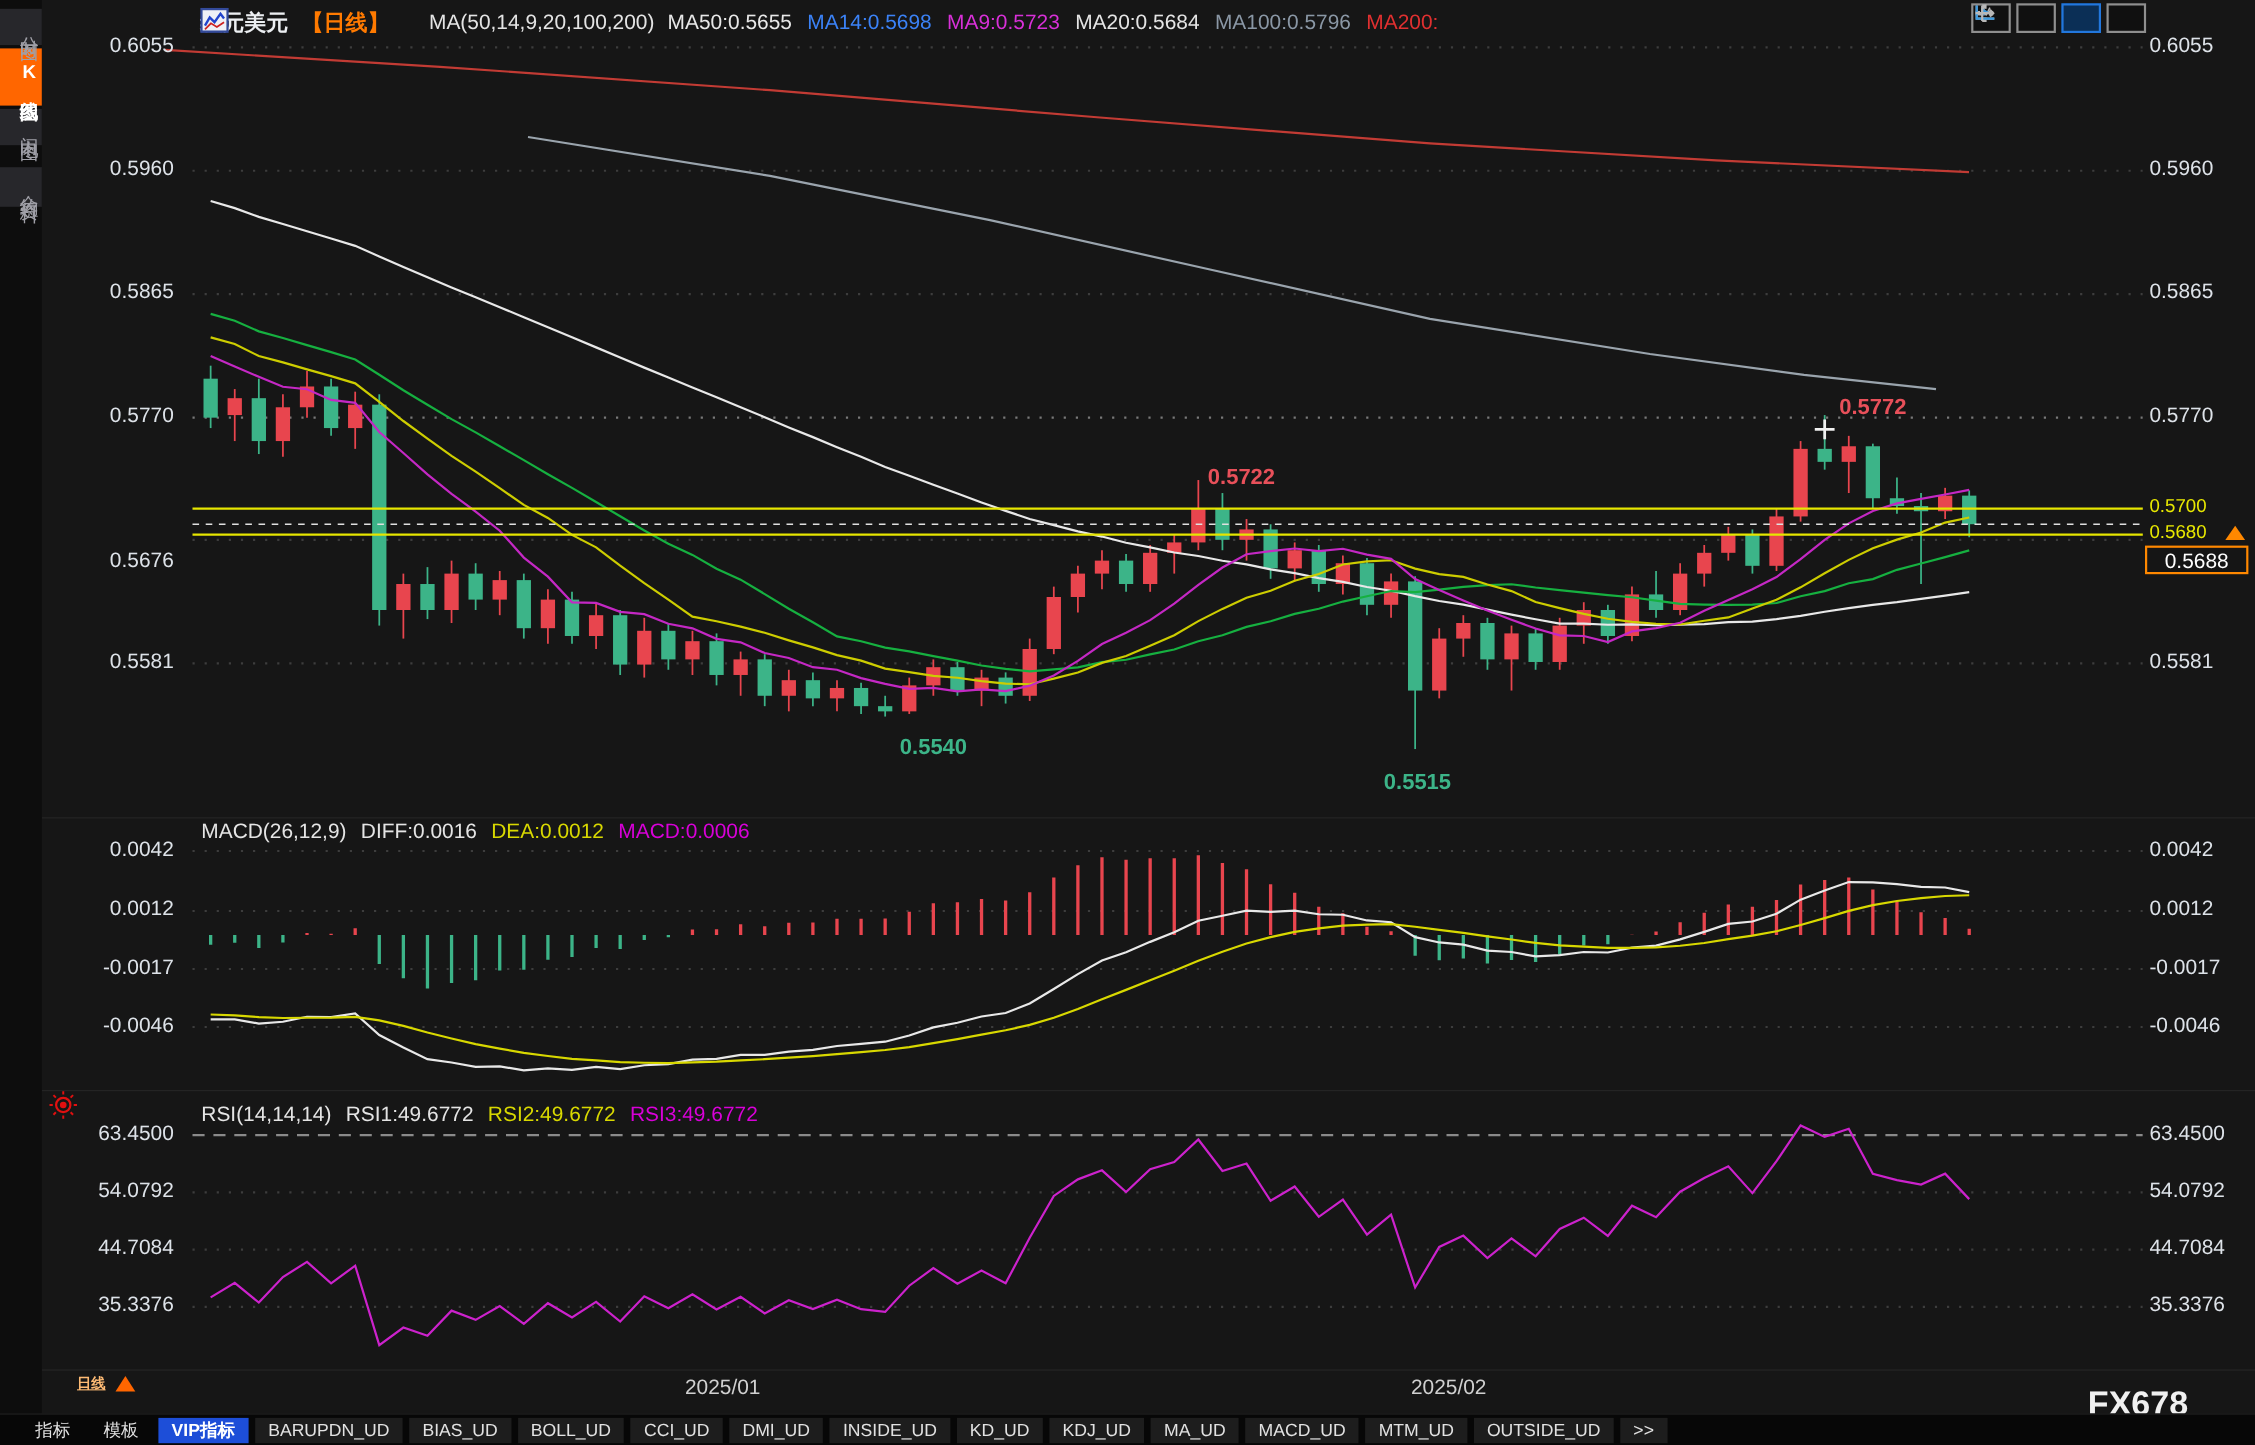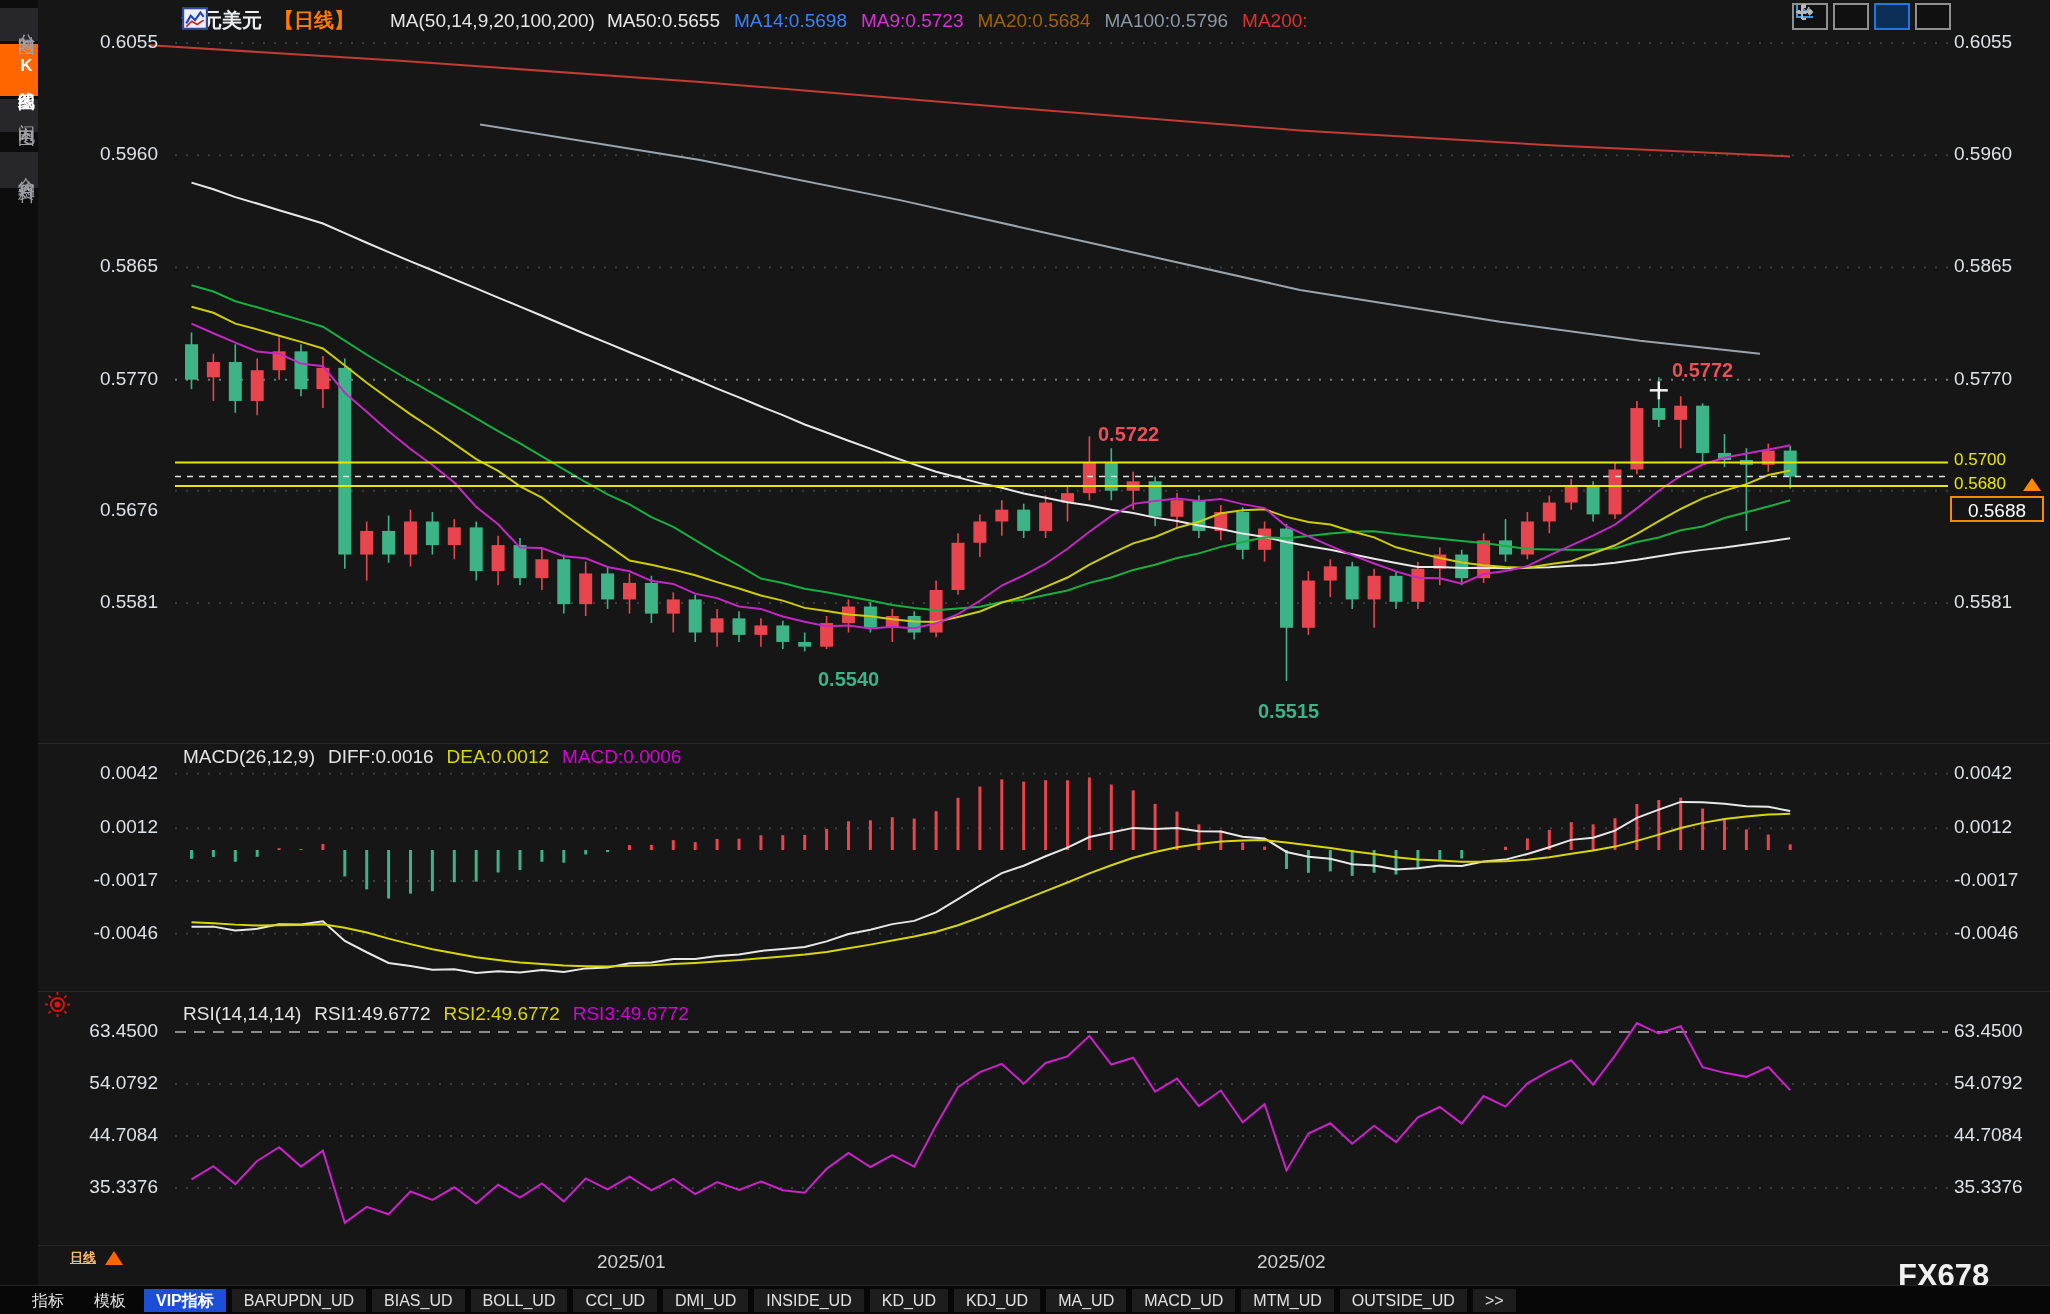--- a/index.html
+++ b/index.html
@@ -35,21 +35,21 @@
   #price-box{position:absolute;left:1950px;top:496px;width:94px;height:26px;border:2px solid #ff8800;
     background:#151515;color:#fff;font-size:19px;text-align:center;line-height:26px;z-index:5;box-sizing:border-box;}
   #price-arrow{position:absolute;left:2023px;top:478px;width:0;height:0;z-index:5;
     border-left:9px solid transparent;border-right:9px solid transparent;border-bottom:13px solid #ff8800;}
   .sep{position:absolute;left:38px;right:0;height:1px;background:#262626;}
   
   #period-tag{position:absolute;left:70px;top:1249px;display:flex;align-items:center;gap:9px;z-index:5;cursor:pointer;}
   #period-tag span{color:#fdba74;font-size:13px;font-weight:bold;text-decoration:underline;}
   #period-tag .tri{width:0;height:0;border-left:9px solid transparent;border-right:9px solid transparent;
     border-bottom:14px solid #ff6600;}
-  .xdate{position:absolute;top:1251px;width:120px;text-align:left;color:#d0d0d0;font-size:19px;z-index:4;}
+  .xdate{position:absolute;top:1251px;width:120px;text-align:center;color:#d0d0d0;font-size:19px;z-index:4;}
   #watermark{position:absolute;left:1898px;top:1258px;color:#f0f0f0;font-size:31px;font-weight:bold;z-index:5;}
   #tabbar{position:absolute;left:0;bottom:0;width:2050px;height:29px;background:#070707;border-top:1px solid #222;
     display:flex;align-items:center;gap:6px;padding-left:20px;box-sizing:border-box;z-index:6;}
   .tab{height:23px;line-height:23px;padding:0 12px;background:#1d1d1d;color:#e2e2e2;font-size:16px;cursor:pointer;}
   .tab.plain{background:transparent;}
   .tab.active{background:#1d4ed8;color:#fff;font-weight:bold;}
   #alert-icon{position:absolute;left:44px;top:991px;z-index:5;}
 </style>
 </head>
 <body>
@@ -356,21 +356,21 @@
         <rect x="1" y="1" width="22" height="19" fill="#eef0f6" stroke="#334a9a" stroke-width="2"></rect>
         <polyline points="4,15 8,8 12,12 17,5 20,9" fill="none" stroke="#2244cc" stroke-width="2"></polyline>
         <polyline points="4,18 9,13 14,16 20,12" fill="none" stroke="#cc2222" stroke-width="1.5"></polyline>
       </svg>
     </span>
     <span class="legend-item w">MA(50,14,9,20,100,200)</span>
     <span id="ma-legend" style="display:flex;gap:14px">
         <span class="legend-item" style="color: rgb(232, 232, 232);">MA50:0.5655</span>
         <span class="legend-item" style="color: #3b82f6;">MA14:0.5698</span>
         <span class="legend-item" style="color: rgb(216, 48, 216);">MA9:0.5723</span>
-        <span class="legend-item" style="color: #a16207;">MA20:0.5684</span>
+        <span class="legend-item" style="color: #e5e5e5;">MA20:0.5684</span>
         <span class="legend-item" style="color: rgb(138, 151, 165);">MA100:0.5796</span>
         <span class="legend-item" style="color: rgb(224, 48, 48);">MA200:</span>
       </span>
   </div>
 
   <div id="toolbar">
     <div class="btn">
       <svg width="24" height="18" viewBox="0 0 24 18">
         <g fill="#b8b8b8">
           <rect x="10" y="1" width="4" height="4"></rect>

